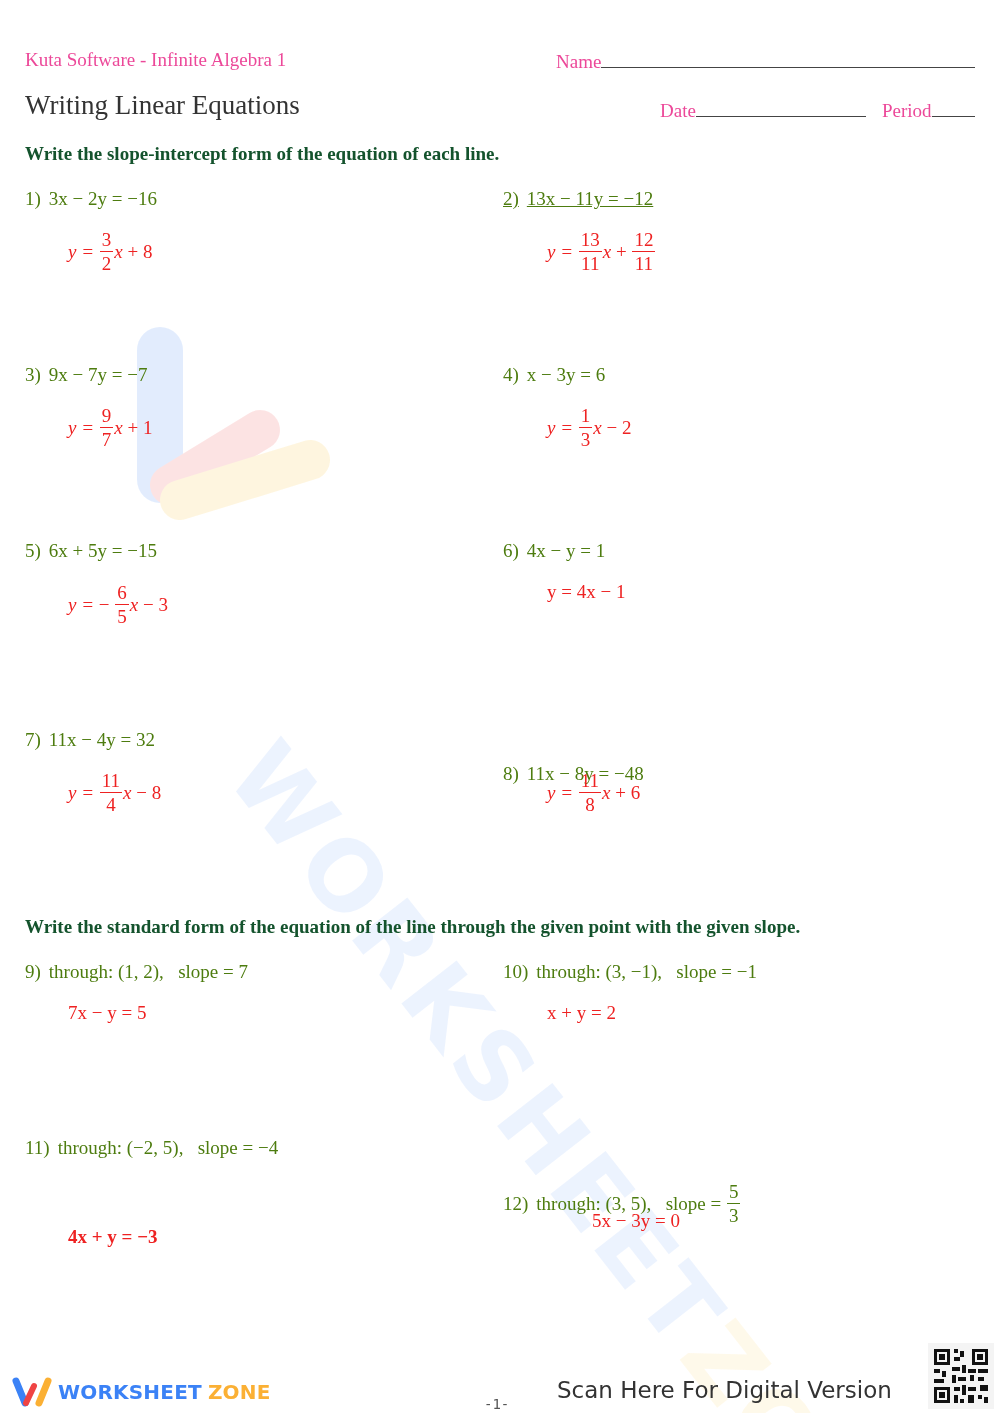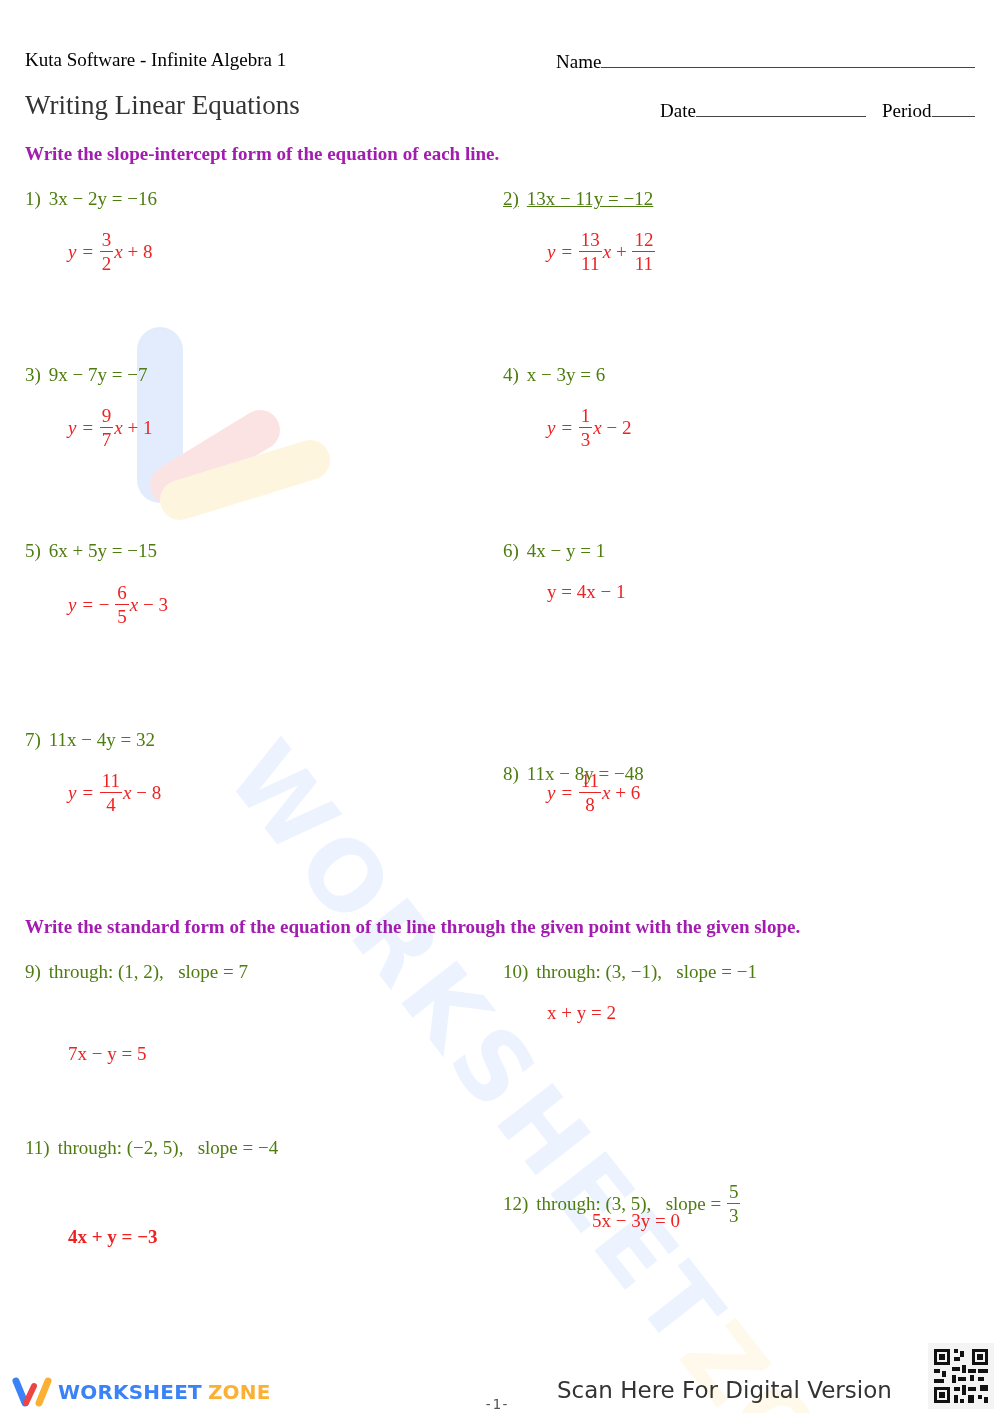--- a/index.html
+++ b/index.html
@@ -2,23 +2,23 @@
 <html><head>
 <meta charset="utf-8">
 <style>
   html, body { margin: 0; padding: 0; }
   body {
     width: 1000px; height: 1413px; position: relative; overflow: hidden;
     background: #ffffff; color: #222;
     font-family: "Liberation Serif", "DejaVu Serif", serif;
   }
   .abs { position: absolute; }
-  .hdr-small { font-size: 19px; color: #000000; }
+  .hdr-small { font-size: 19px; color: #ec4899; }
   .title { font-size: 27px; color: #333; }
-  .instr { font-size: 19px; font-weight: bold; color: #a21caf; }
+  .instr { font-size: 19px; font-weight: bold; color: #14532d; }
   .blank { display: inline-block; border-bottom: 1px solid #444; height: 18px; vertical-align: baseline; }
   .problem { font-size: 19px; color: #4d7c0f; white-space: nowrap; }
   .problem .num { margin-right: 8px; }
   .ans { font-size: 19px; color: #ee2222; white-space: nowrap; display: flex; align-items: center; }
   .frac { display: inline-flex; flex-direction: column; align-items: center; line-height: 1; margin: 0 1px; }
   .frac .n { padding: 0 2px 2px; border-bottom: 1px solid currentColor; }
   .frac .d { padding: 2px 2px 0; }
   .it { font-style: italic; }
   .sp { white-space: pre; }
   .watermark { position: absolute; pointer-events: none; }
@@ -152,21 +152,21 @@
 </div>
 
 <div class="abs instr" style="left:25px;top:916px;">Write the standard form of the equation of the line through the given point with the given slope.</div>
 
 <div class="abs problem" style="left:25px;top:961px;">
   <span class="num">9)</span><span>through:</span>
   <span>(1, 2),</span>&nbsp;&nbsp;
   <span>slope =</span>
   <span>7</span>
 </div>
-<div class="abs ans" style="left:68px;top:1002px;margin-top:41px;">
+<div class="abs ans" style="left:68px;top:1002px;">
   <span>7x − y = 5</span>
 </div>
 
 <div class="abs problem" style="left:503px;top:961px;">
   <span class="num">10)</span><span>through:</span>
   <span>(3, −1),</span>&nbsp;&nbsp;
   <span>slope =</span>
   <span>−1</span>
 </div>
 <div class="abs ans" style="left:547px;top:1002px;">

